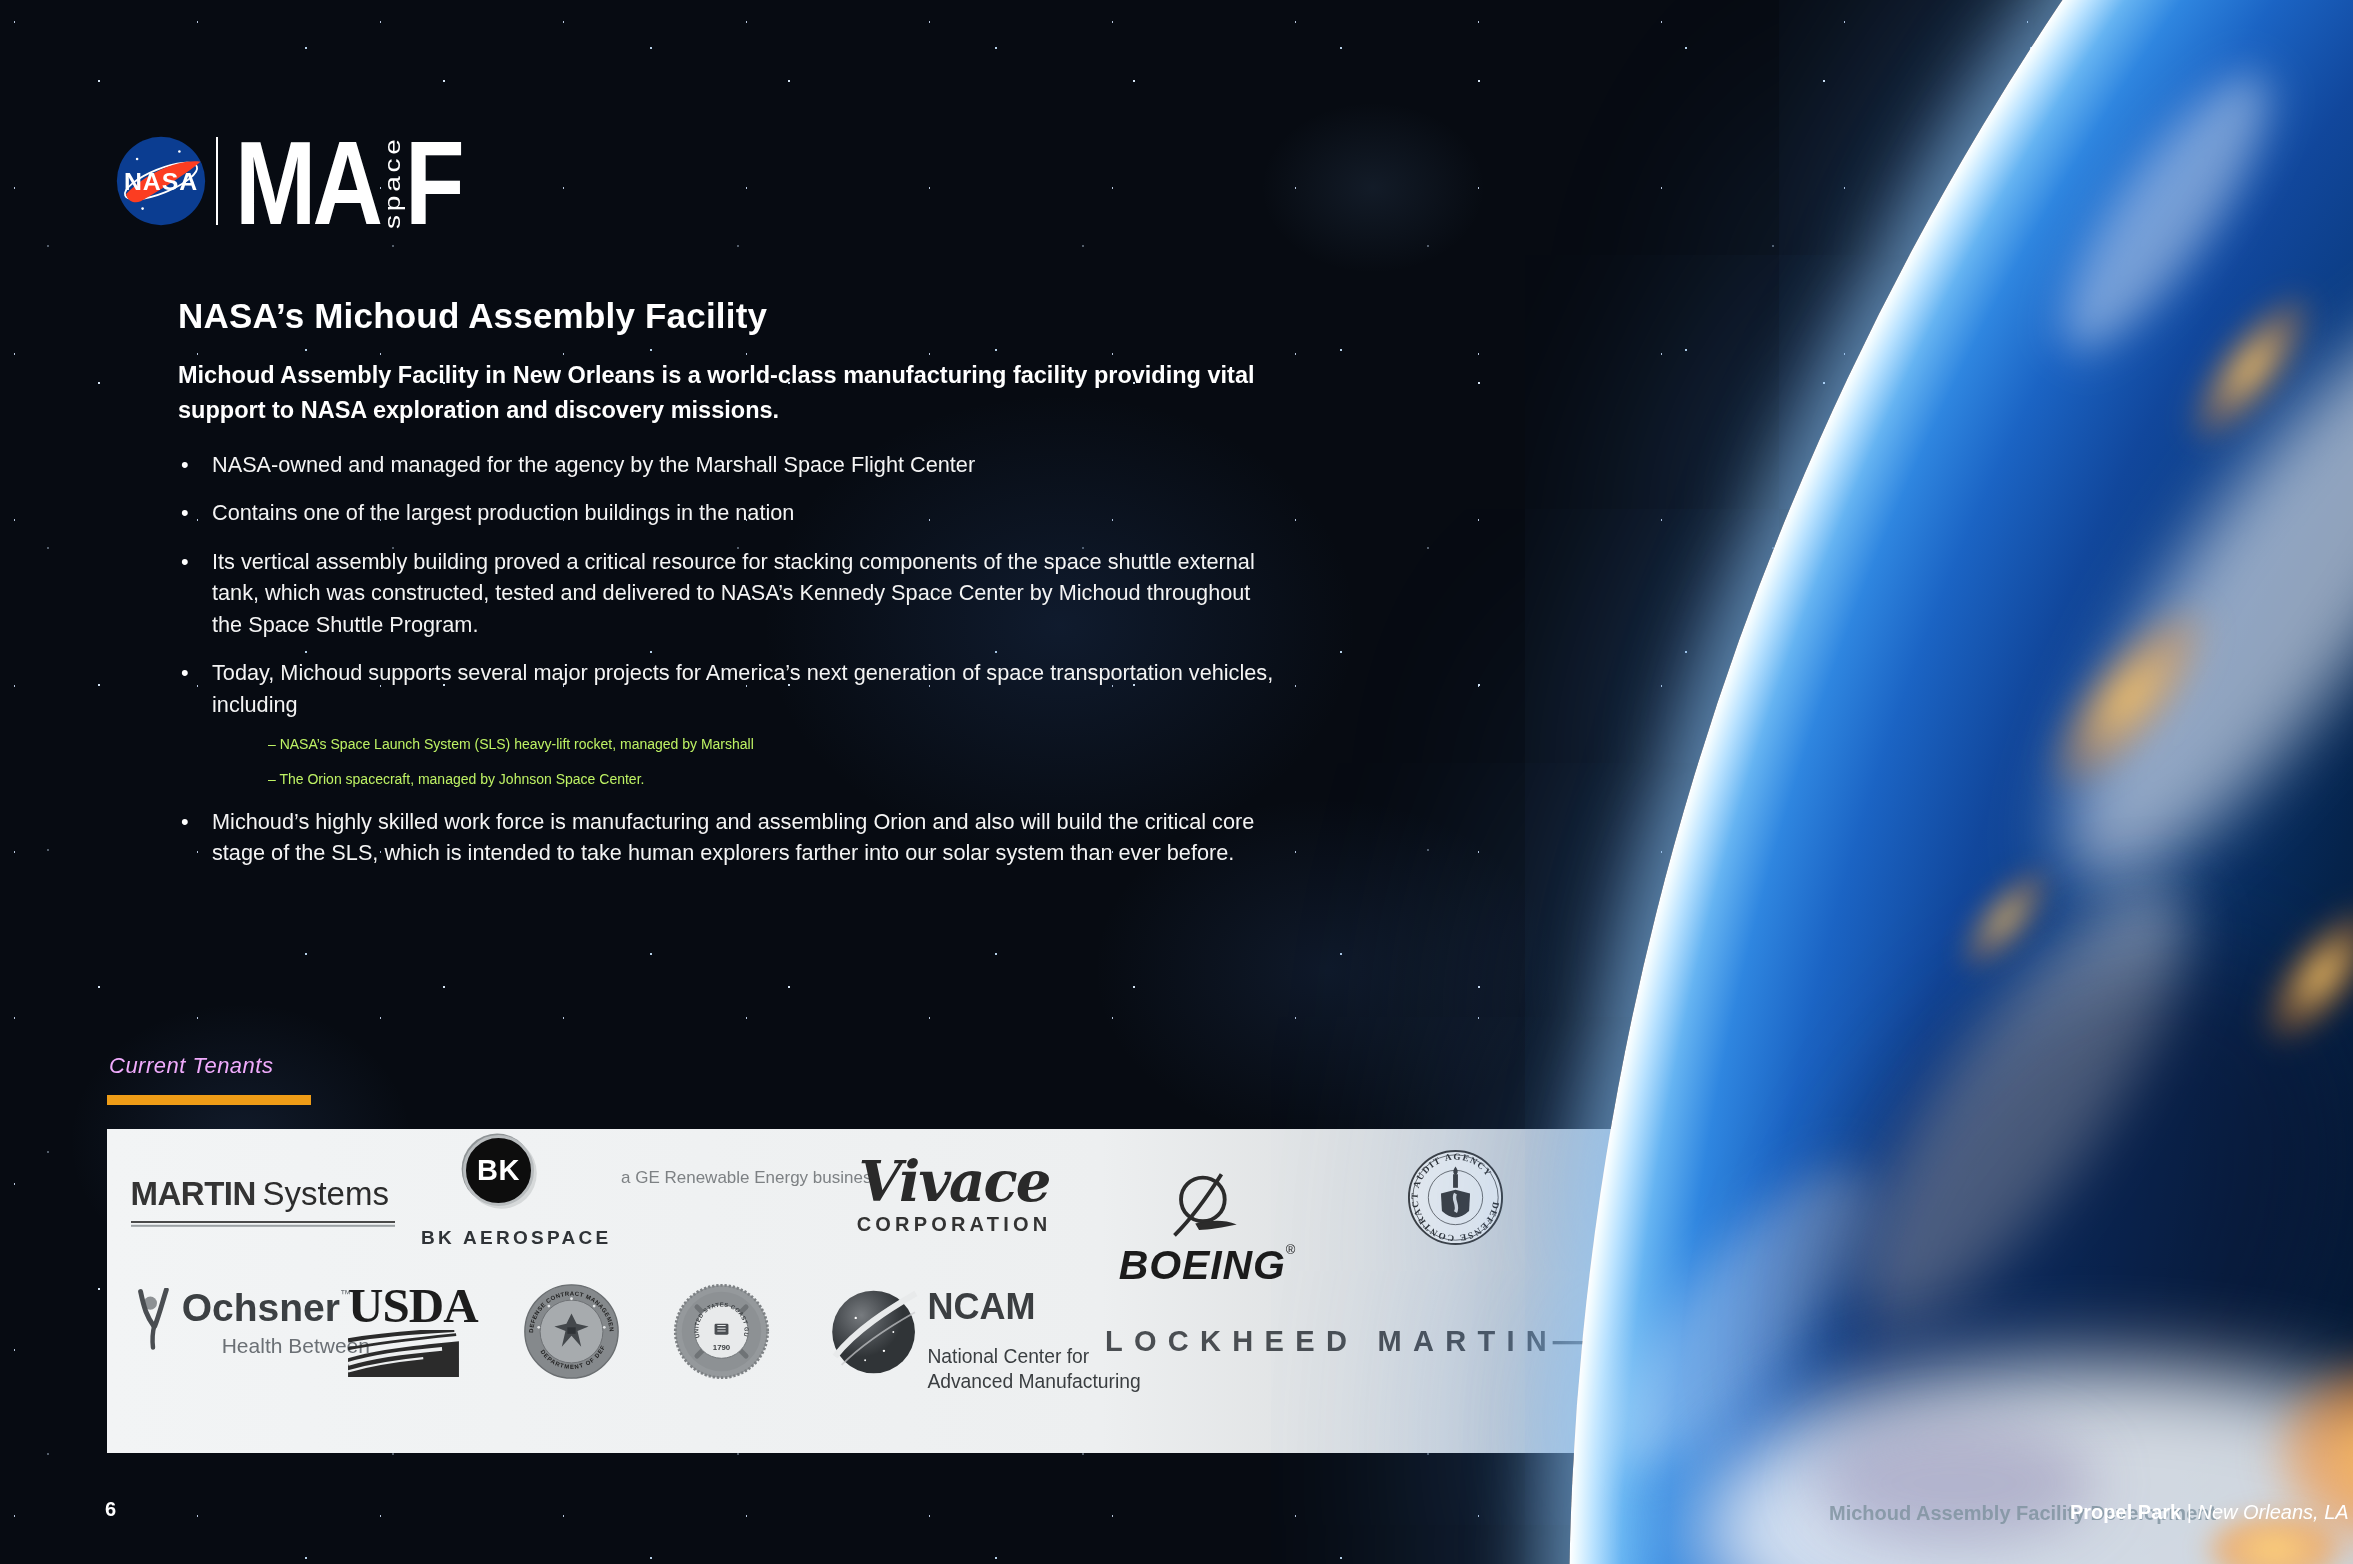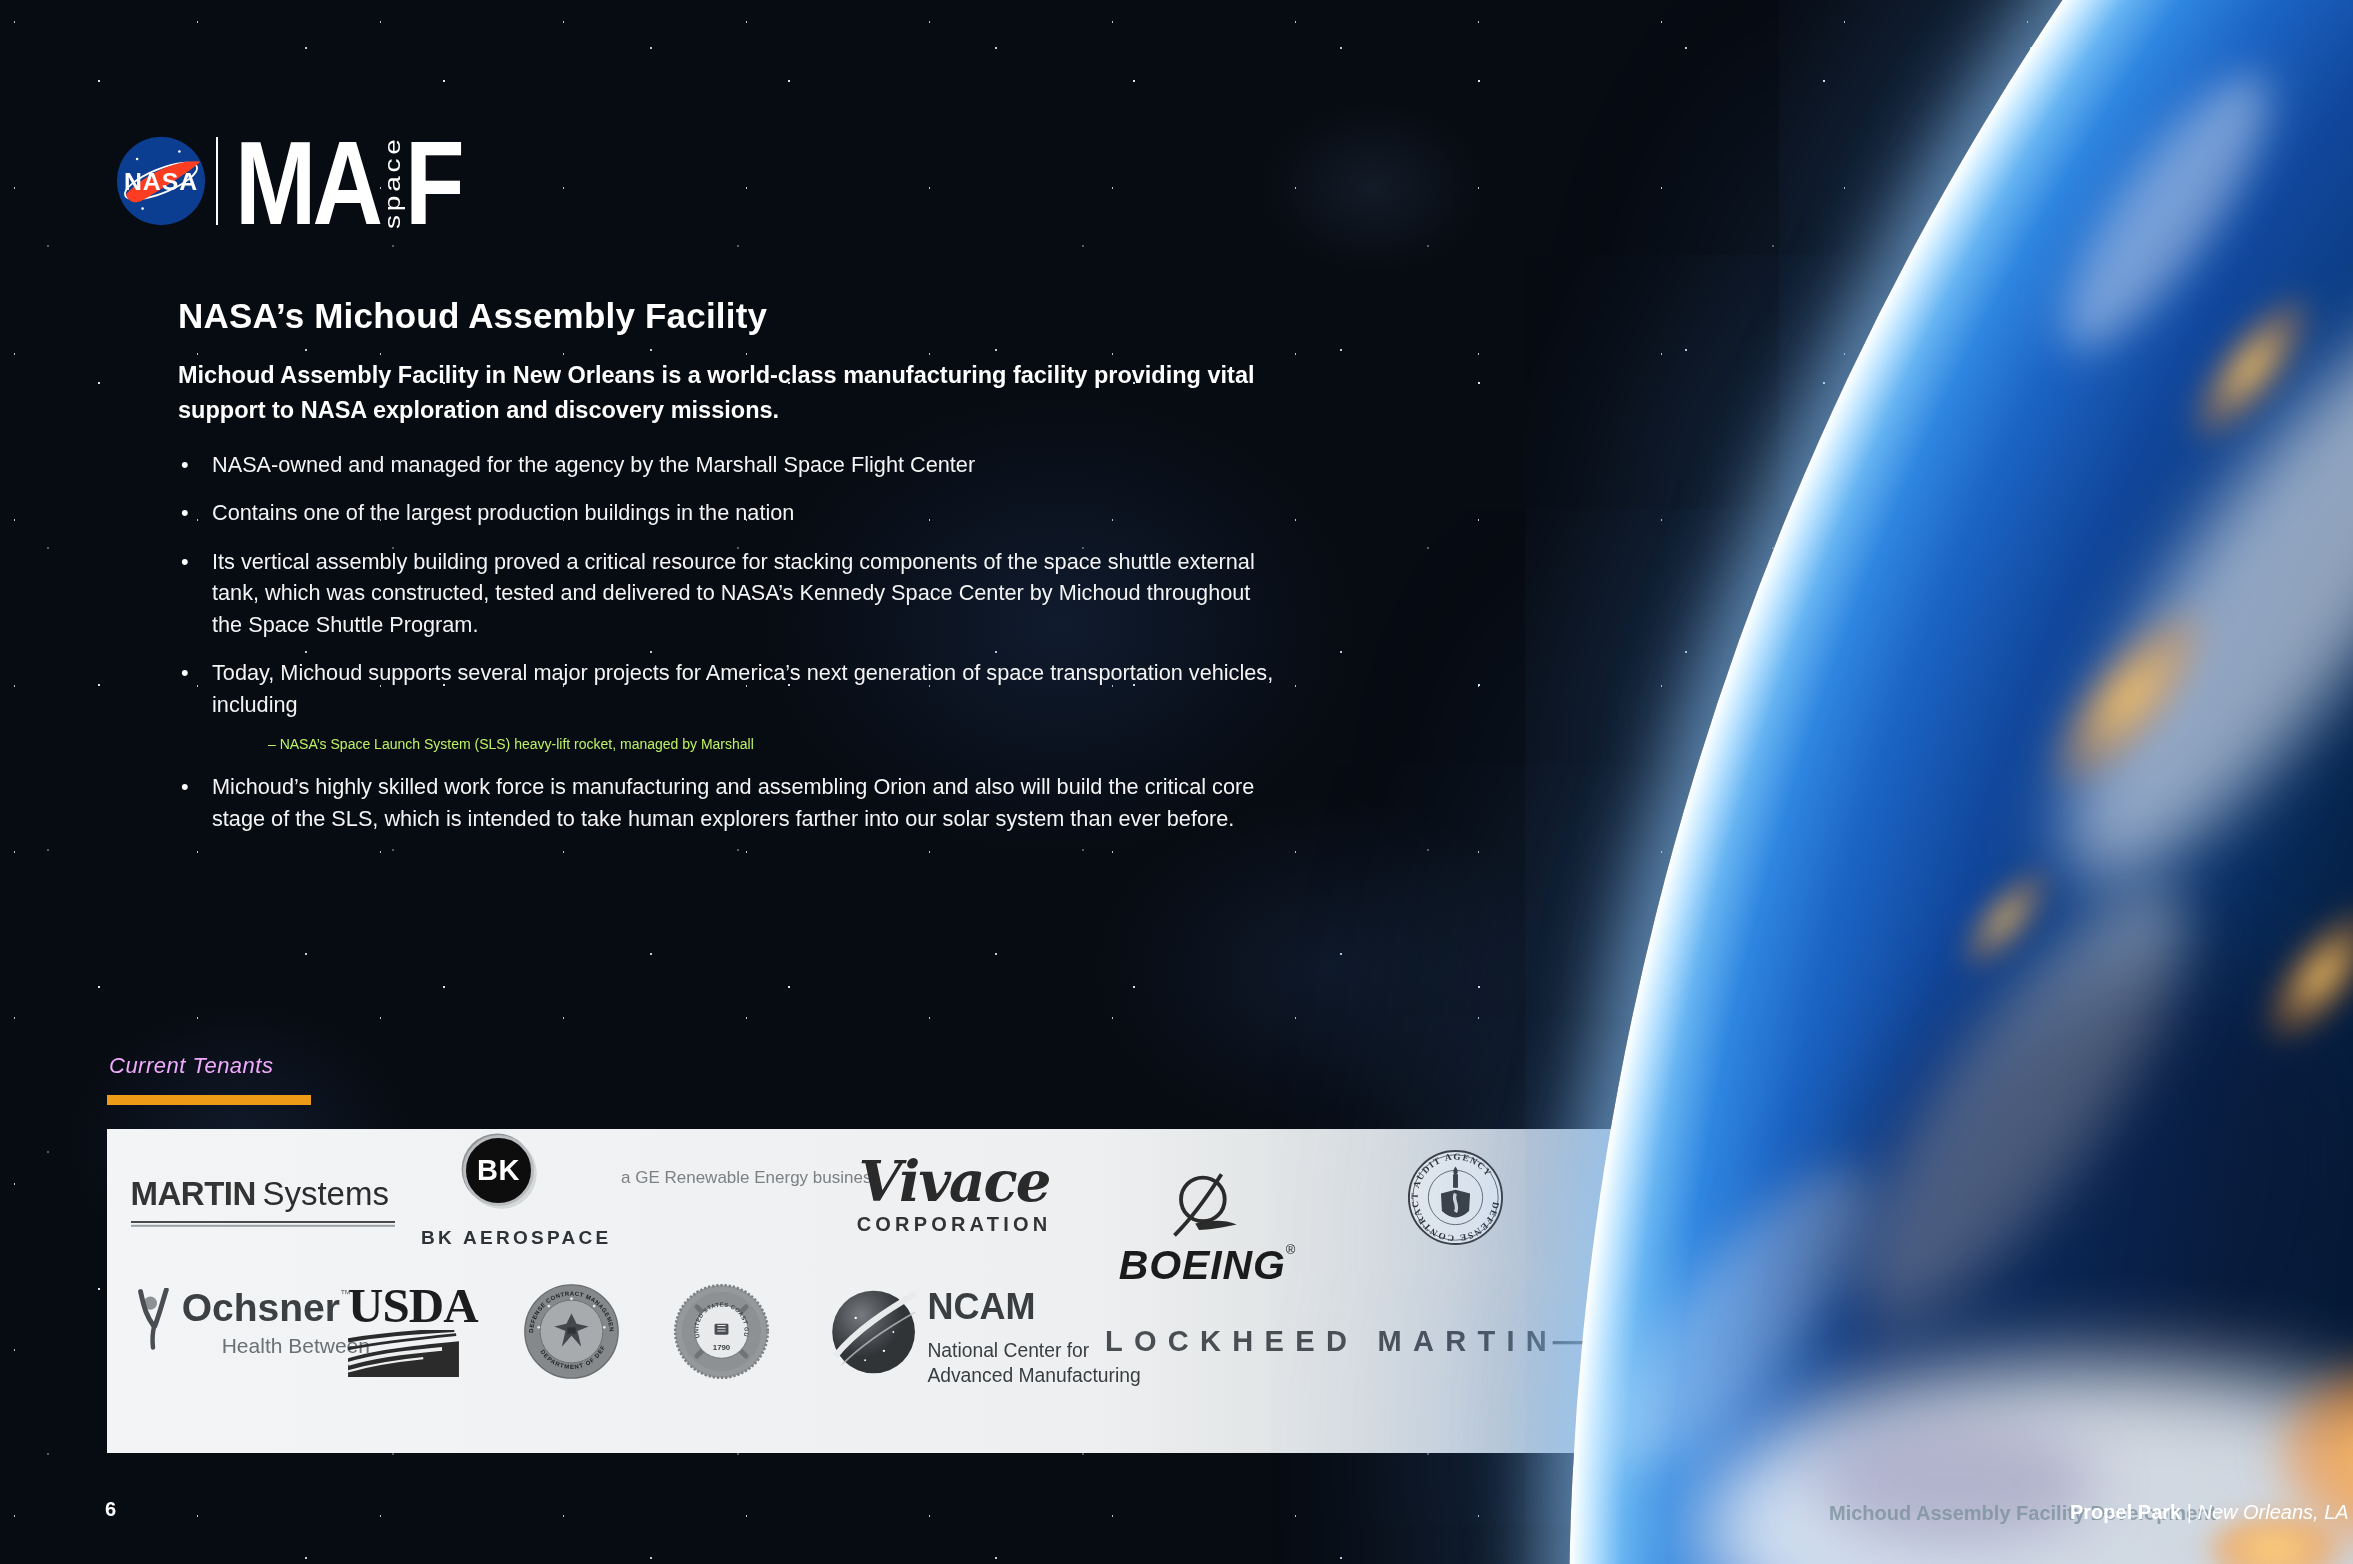--- a/index.html
+++ b/index.html
@@ -144,21 +144,21 @@
   .usda{left:241px;top:155px;width:113px;text-align:center;}
   .usda .nm{font-family:"Liberation Serif",serif;font-size:49px;font-weight:700;color:#1d1d1d;
     letter-spacing:-0.9px;line-height:.9;}
   .usda svg{width:111px;height:47px;display:block;margin-top:1.9px;}
 
   
   .ncam{left:725px;top:156px;display:flex;}
   .ncam svg{width:86px;height:94px;}
   .ncam .txt{margin-left:9.4px;}
   .ncam .nm{font-size:36px;font-weight:700;color:#3b3e41;line-height:1;margin-top:3.8px;}
-  .ncam .sub{font-size:19.3px;color:#74787c;line-height:1.3;margin-top:13px;}
+  .ncam .sub{font-size:19.3px;color:#74787c;line-height:1.3;margin-top:19px;}
 
   
   .lockheed{left:998px;top:168px;display:flex;align-items:center;}
   .lockheed .nm{font-size:29px;font-weight:800;letter-spacing:11.3px;color:#4a4e52;white-space:nowrap;}
   .lockheed svg{width:99px;height:89px;margin-left:-8.5px;}
 
   
   .footer-page{position:absolute;z-index:5;left:105px;top:1498px;color:#fff;font-size:20px;font-weight:700;}
   .footer-watermark{position:absolute;z-index:5;left:1829px;top:1502px;color:rgba(125,145,158,.8);
     font-size:20px;font-weight:700;white-space:nowrap;}
@@ -369,20 +369,21 @@
     <h1 class="title" data-interactable="false">NASA’s Michoud Assembly Facility</h1>
     <div class="intro" data-interactable="false">Michoud Assembly Facility in New Orleans is a world-class manufacturing facility providing vital support to NASA exploration and discovery missions.</div>
     <ul class="bullets" data-interactable="false">
       <li data-interactable="false">NASA-owned and managed for the agency by the Marshall Space Flight Center</li>
       <li data-interactable="false">Contains one of the largest production buildings in the nation</li>
       <li data-interactable="false">Its vertical assembly building proved a critical resource for stacking components of the space shuttle external tank, which was constructed, tested and delivered to NASA’s Kennedy Space Center by Michoud throughout the Space Shuttle Program.</li>
       <li data-interactable="false">
         <span>Today, Michoud supports several major projects for America’s next generation of space transportation vehicles, including</span>
         <ul class="subs" data-interactable="false">
           <li data-interactable="false">– NASA’s Space Launch System (SLS) heavy-lift rocket, managed by Marshall</li>
+          <li data-interactable="false">– The Orion spacecraft, managed by Johnson Space Center.</li>
         </ul>
       </li>
       <li data-interactable="false">Michoud’s highly skilled work force is manufacturing and assembling Orion and also will build the critical core stage of the SLS, which is intended to take human explorers farther into our solar system than ever before.</li>
     </ul>
   </section>
 
   <div class="tenants-label" data-interactable="false">Current Tenants</div>
   <div class="accent-bar" data-interactable="false"></div>
 
   <div class="footer-page" data-interactable="false">6</div>

